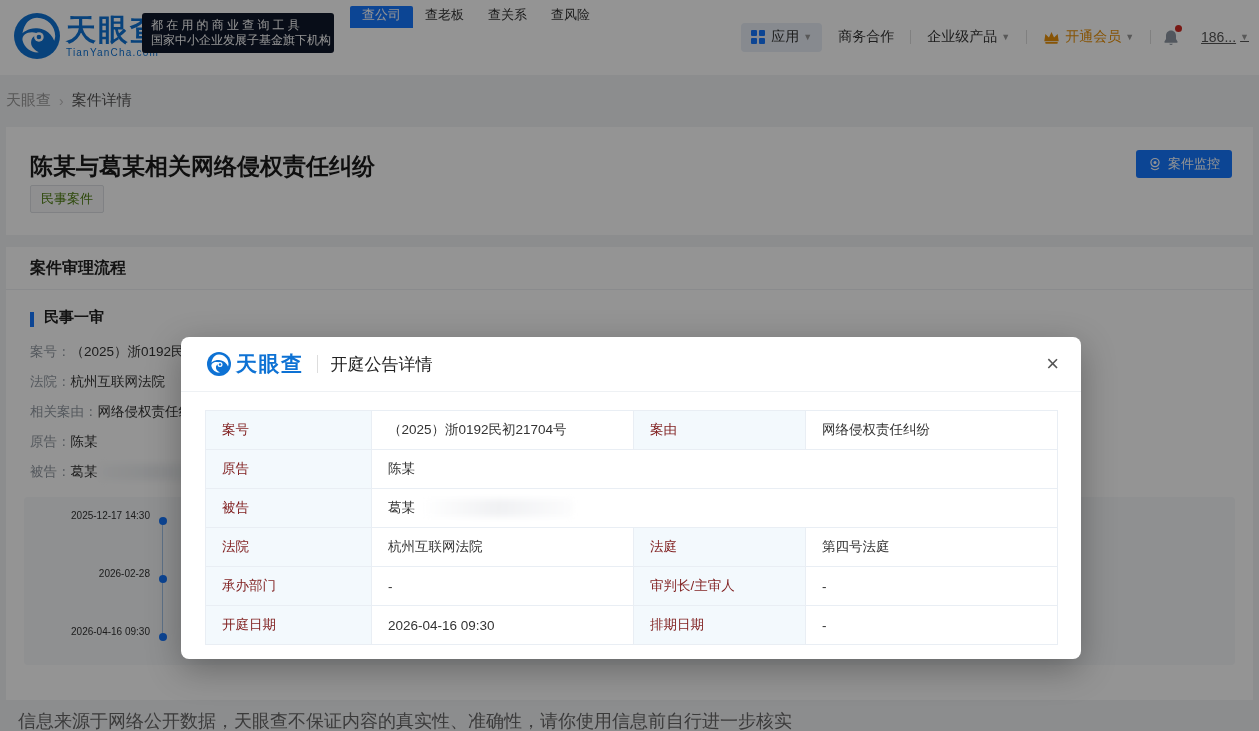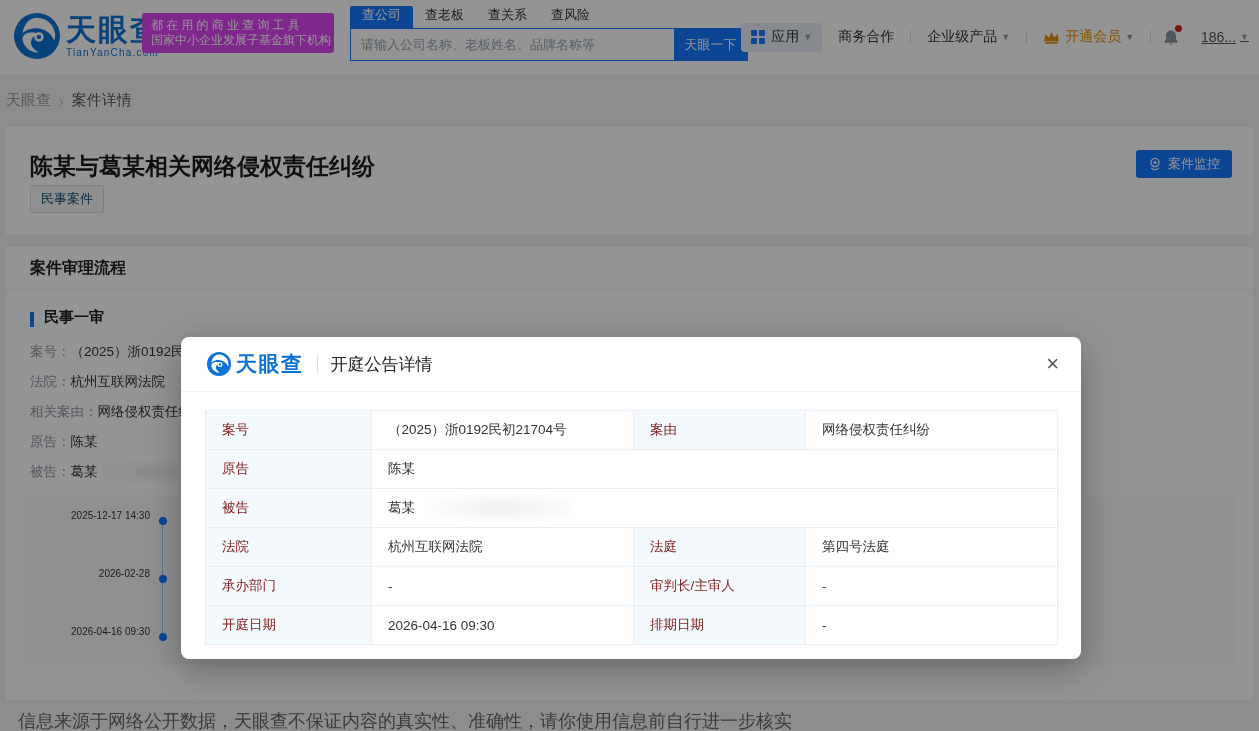--- a/index.html
+++ b/index.html
@@ -11,21 +11,21 @@
     overflow: hidden;
     color: #333;
   }
   
   .navbar { position:absolute; left:0; top:0; width:1259px; height:75px; background:#fff; }
   .logo-group { position:absolute; left:14px; top:13px; display:flex; align-items:center; }
   .logo-swirl { width:46px; height:46px; display:block; }
   .logo-texts { margin-left:6px; }
   .logo-cn { font-size:30px; font-weight:bold; color:#0e72d4; letter-spacing:2px; line-height:32px; }
   .logo-en { font-size:10px; color:#0e72d4; letter-spacing:1.2px; margin-top:1px; }
-  .hdr-badge { position:absolute; left:142px; top:13px; width:192px; height:40px; background:#d946ef;
+  .hdr-badge { position:absolute; left:142px; top:13px; width:192px; height:40px; background:#0f172a;
     border-radius:3px; color:#fff; display:flex; flex-direction:column; justify-content:center; padding:0 9px; }
   .hdr-badge .l1 { font-size:12px; letter-spacing:3.2px; line-height:15px; white-space:nowrap; }
   .hdr-badge .l2 { font-size:12px; line-height:15px; white-space:nowrap; }
   
   .search-area { position:absolute; left:350px; top:5px; }
   .search-tabs { display:flex; align-items:flex-end; height:23px; }
   .search-tab { font-size:13px; color:#333; padding:0 12px 4px; cursor:pointer; white-space:nowrap; }
   .search-tab.active { background:#1677ff; color:#fff; border-radius:2px 2px 0 0; }
   .search-box { display:flex; width:398px; border:1px solid #1677ff; }
   .search-box input { flex:1; height:31px; border:none; outline:none; padding:0 10px; font-size:13px;
@@ -48,21 +48,21 @@
   .bell-dot { position:absolute; right:-3px; top:-4px; width:7px; height:7px; background:#d02a23; border-radius:50%; }
   .phone { color:#555; margin-left:10px; display:flex; align-items:center; cursor:pointer;text-decoration:underline; }
   
   .breadcrumb { position:absolute; left:6px; top:91px; font-size:15px; color:#999; display:flex; align-items:center; }
   .breadcrumb .home { color:#999; cursor:pointer; }
   .breadcrumb .sep { margin:0 8px; color:#bbb; font-size:14px; }
   .breadcrumb .current { color:#555; }
   
   .title-card { position:absolute; left:6px; top:127px; width:1247px; height:108px; background:#fff; }
   .case-title { position:absolute; left:24px; top:24px; font-size:23px; font-weight:bold; color:#1a1a1a; }
-  .case-tag { position:absolute; left:24px; top:58px; font-size:13px; color:#0c4a6e; background:#f6f7f8;
+  .case-tag { position:absolute; left:24px; top:58px; font-size:13px; color:#4d7c0f; background:#f6f7f8;
     border:1px solid #dcdfe3; border-radius:2px; padding:4px 10px;text-align:right; }
   .monitor-btn { position:absolute; right:21px; top:23px; height:28px; background:#1677ff; color:#fff;
     border:none; border-radius:3px; font-size:13px; padding:0 12px; display:flex; align-items:center; gap:6px;
     cursor:pointer; font-family:"Liberation Sans","DejaVu Sans",sans-serif; }
   .cam-icon { width:14px; height:14px; display:block; }
   
   .main-card { position:absolute; left:6px; top:247px; width:1247px; height:453px; background:#fff; }
   .card-header { height:43px; border-bottom:1px solid #eef0f3; display:flex; align-items:center; padding-left:24px; }
   .card-header-title { font-size:16px; font-weight:bold; color:#222; }
   .stage-row { display:flex; align-items:flex-end; margin:18px 0 10px 24px; }
@@ -123,24 +123,20 @@
     <div class="l2">国家中小企业发展子基金旗下机构</div>
   </div>
 
   <div class="search-area">
     <div class="search-tabs">
       <span class="search-tab active">查公司</span>
       <span class="search-tab">查老板</span>
       <span class="search-tab">查关系</span>
       <span class="search-tab">查风险</span>
     </div>
-    <div class="search-box">
-      <input type="text" placeholder="请输入公司名称、老板姓名、品牌名称等" style="">
-      <button class="search-btn">天眼一下</button>
-    </div>
   </div>
 
   <div class="right-nav">
     <div class="app-chip">
       <span class="grid-icon">
           <span></span>
           <span></span>
           <span></span>
           <span></span>
         </span>

